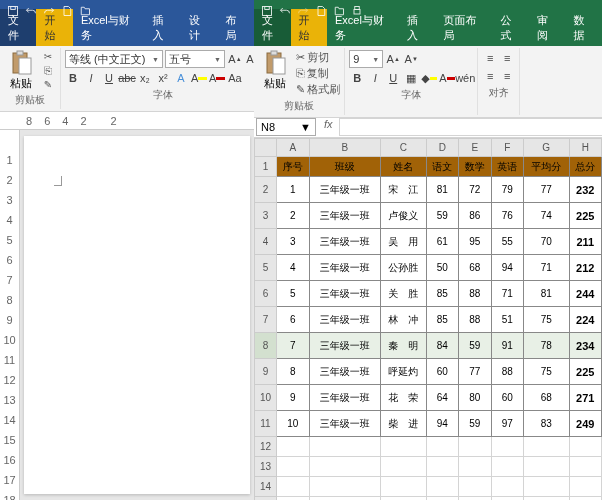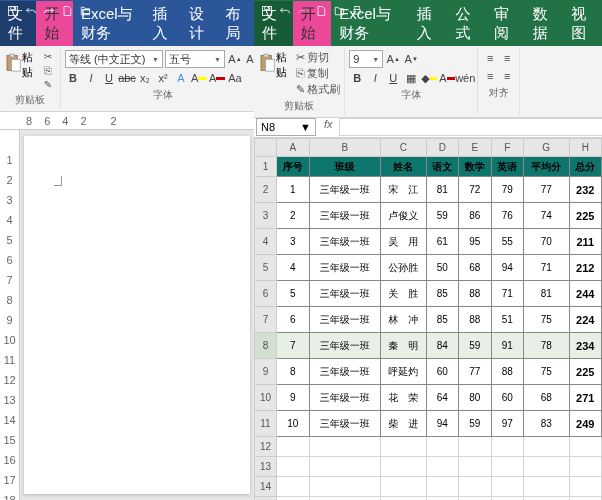--- a/index.html
+++ b/index.html
@@ -8,29 +8,29 @@
 .word{width:254px;background:#fff}
 .excel{width:348px;background:#fff}
 .titlebar{height:22px;display:flex;align-items:center;padding:0 4px;color:#fff}
 .word .titlebar{background:#2b579a}
 .excel .titlebar{background:#217346}
 .qat-btn{width:18px;height:18px;display:flex;align-items:center;justify-content:center;color:#fff;opacity:.9}
 .qat-btn svg{width:12px;height:12px}
 .tabs{height:24px;display:flex;align-items:flex-end;color:#fff}
 .word .tabs{background:#2b579a}
 .excel .tabs{background:#217346}
-.tab{padding:4px 8px 3px;font-size:15px;cursor:pointer}
-.tab.active{background:#ec4899;color:#333}
+.tab{padding:4px 8px 3px;font-size:11px;cursor:pointer}
+.tab.active{background:#eab308;color:#333}
 .word .tab.file{background:#1e3e6e}
 .excel .tab.file{background:#185c37}
 .ribbon{background:#f3f3f3;border-bottom:1px solid #d4d4d4;display:flex;padding:2px 0}
 .rgroup{display:flex;flex-direction:column;align-items:center;padding:2px 4px;border-right:1px solid #e0e0e0}
 .rgroup-body{display:flex;align-items:flex-start;gap:2px}
 .rgroup-label{font-size:10px;color:#666;margin-top:2px}
-.paste-btn{display:flex;flex-direction:row;width:34px}
+.paste-btn{display:flex;flex-direction:column;align-items:center;width:34px}
 .paste-icon{width:24px;height:26px}
 .mini-btns{display:flex;flex-direction:column;gap:1px}
 .mini-btn{width:16px;height:13px;display:flex;align-items:center;justify-content:center;font-size:10px;color:#555}
 .clip-side{display:flex;flex-direction:column;gap:1px;font-size:10px;color:#555;padding-left:2px}
 .clip-side div{display:flex;align-items:center;gap:2px}
 .font-box{display:flex;flex-direction:column;gap:2px}
 .font-row{display:flex;gap:2px;align-items:center}
 .combo{height:18px;border:1px solid #ababab;background:#fff;display:flex;align-items:center;padding:0 3px;font-size:10px;color:#333;justify-content:space-between}
 .combo .dd{font-size:7px;color:#666}
 .fmt-btn{width:16px;height:16px;display:flex;align-items:center;justify-content:center;font-size:11px;color:#444}
@@ -46,21 +46,21 @@
 .namebox{width:60px;height:18px;border:1px solid #ababab;margin:0 2px;padding:0 4px;display:flex;align-items:center;justify-content:space-between;font-size:10px}
 .fx{font-style:italic;color:#666;padding:0 6px;font-size:11px}
 .fbar{flex:1;height:18px;border:1px solid #d4d4d4;border-right:none}
 .sheet{flex:1;overflow:auto;background:#fff;position:relative}
 table{border-collapse:collapse;width:100%}
 .colhdr td,.colhdr th{background:#e6e6e6;border:1px solid #ccc;text-align:center;font-size:10px;color:#555;height:18px;font-weight:normal}
 .rowhdr{background:#e6e6e6;border:1px solid #ccc;text-align:center;font-size:10px;color:#555;width:22px}
 .rowhdr.sel{background:#d3e0cf}
 td.cell{border:1px solid #d4d4d4;height:20px;font-size:10px;padding:0 2px;text-align:center}
 tr.data td.cell{border:1px solid #888;height:26px}
-tr.thead td.cell{background:#0f766e;font-weight:bold;border:1px solid #888}
+tr.thead td.cell{background:#a16207;font-weight:normal;border:1px solid #888}
 tr.sel td.cell{background:#e8f0e6}
 .corner{background:#e6e6e6;border:1px solid #ccc;width:22px}
 .align-row{display:flex;gap:1px;font-size:9px;color:#888}
 .color-bar{display:inline-block;width:12px;height:3px}
 </style>
 </head>
 <body>
 
 <div class="app word">
   <div class="titlebar">
@@ -218,24 +218,24 @@
           <rect x="4" y="6" width="8" height="6"></rect>
           <rect x="5" y="2" width="6" height="4"></rect>
         </svg>
       </div>
   </div>
   <div class="tabs">
     <div class="tab file">文件</div>
     <div class="tab active">开始</div>
     <div class="tab">Excel与财务</div>
     <div class="tab">插入</div>
+    <div class="tab">页面布局</div>
     <div class="tab">公式</div>
     <div class="tab">审阅</div>
     <div class="tab">数据</div>
-    <div class="tab">视图</div>
   </div>
   <div class="ribbon">
     <div class="rgroup">
       <div class="rgroup-body">
         <div class="paste-btn">
           <svg class="paste-icon" viewBox="0 0 24 26">
               <rect x="4" y="3" width="14" height="20" fill="#c19b6b" stroke="#8a6a3f"></rect>
               <rect x="8" y="1" width="6" height="4" fill="#ddd" stroke="#999"></rect>
               <rect x="10" y="8" width="12" height="16" fill="#fff" stroke="#999"></rect>
             </svg>

